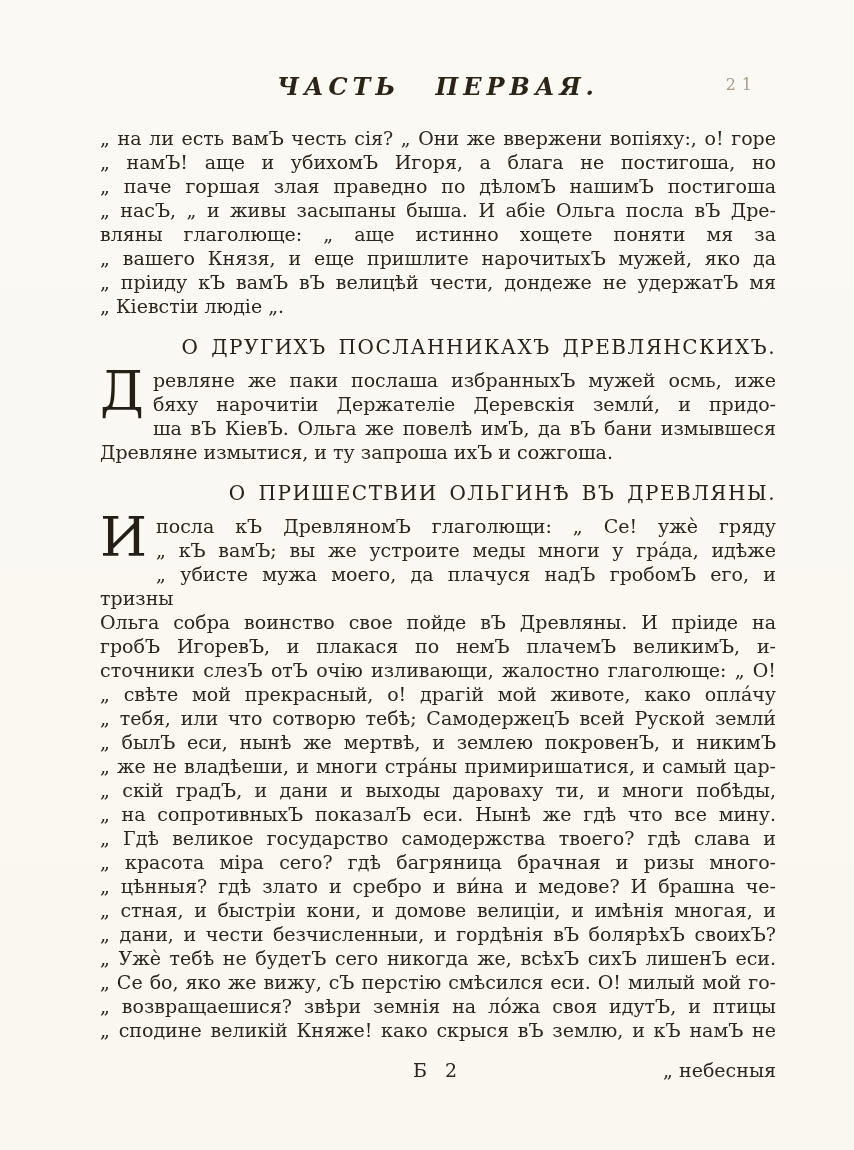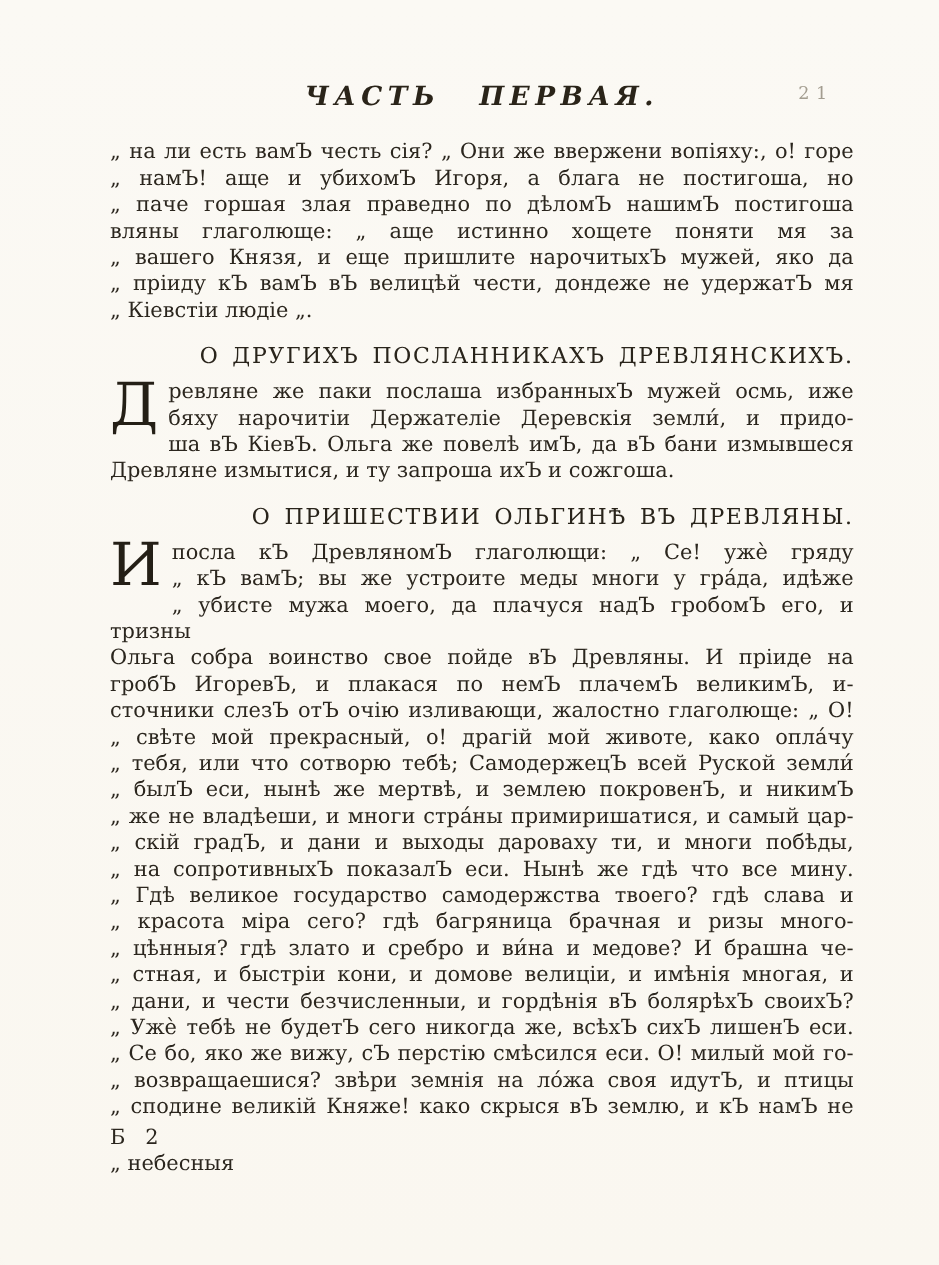--- a/index.html
+++ b/index.html
@@ -80,44 +80,44 @@
     padding:2px 9px 0 0;
     color:#241f16;
   }
 
   .clearfix::after { content:""; display:block; clear:both; }
 
   
   .page-footer {
     display:flex;
     align-items:baseline;
-    margin-top:4px;
+    margin-top:16px;
     font-size:19px;
     line-height:24px;
-    flex-direction:column;
   }
   .page-footer .gutter { flex:1; }
   .signature-mark { letter-spacing:6px; color:#2b261e; }
-  .catchword { flex:1; text-align:left; color:#2b261e; }
+  .catchword { flex:1; text-align:right; color:#2b261e; }
 </style>
 </head>
 <body>
 
 <div class="page">
   <div class="content">
 
     <div class="running-head">
       <h1 class="part-title">ЧАСТЬ ПЕРВАЯ.</h1>
       <span class="page-number">21</span>
     </div>
 
     <div class="para para-opening">
         <div class="line just">„ на ли есть вамЪ честь сія? „ Они же ввержени вопіяху:, о! горе</div>
         <div class="line just">„ намЪ! аще и убихомЪ Игоря, а блага не постигоша, но</div>
         <div class="line just">„ паче горшая злая праведно по дѣломЪ нашимЪ постигоша</div>
+        <div class="line just">„ насЪ, „ и живы засыпаны быша. И абіе Ольга посла вЪ Дре-</div>
         <div class="line just">вляны глаголюще: „ аще истинно хощете поняти мя за</div>
         <div class="line just">„ вашего Князя, и еще пришлите нарочитыхЪ мужей, яко да</div>
         <div class="line just">„ пріиду кЪ вамЪ вЪ велицѣй чести, дондеже не удержатЪ мя</div>
         <div class="line">„ Кіевстіи людіе „.</div>
       </div>
 
     <h2 class="section-heading">О ДРУГИХЪ ПОСЛАННИКАХЪ ДРЕВЛЯНСКИХЪ.</h2>
 
     <div class="para clearfix">
       <span class="dropcap">Д</span>

